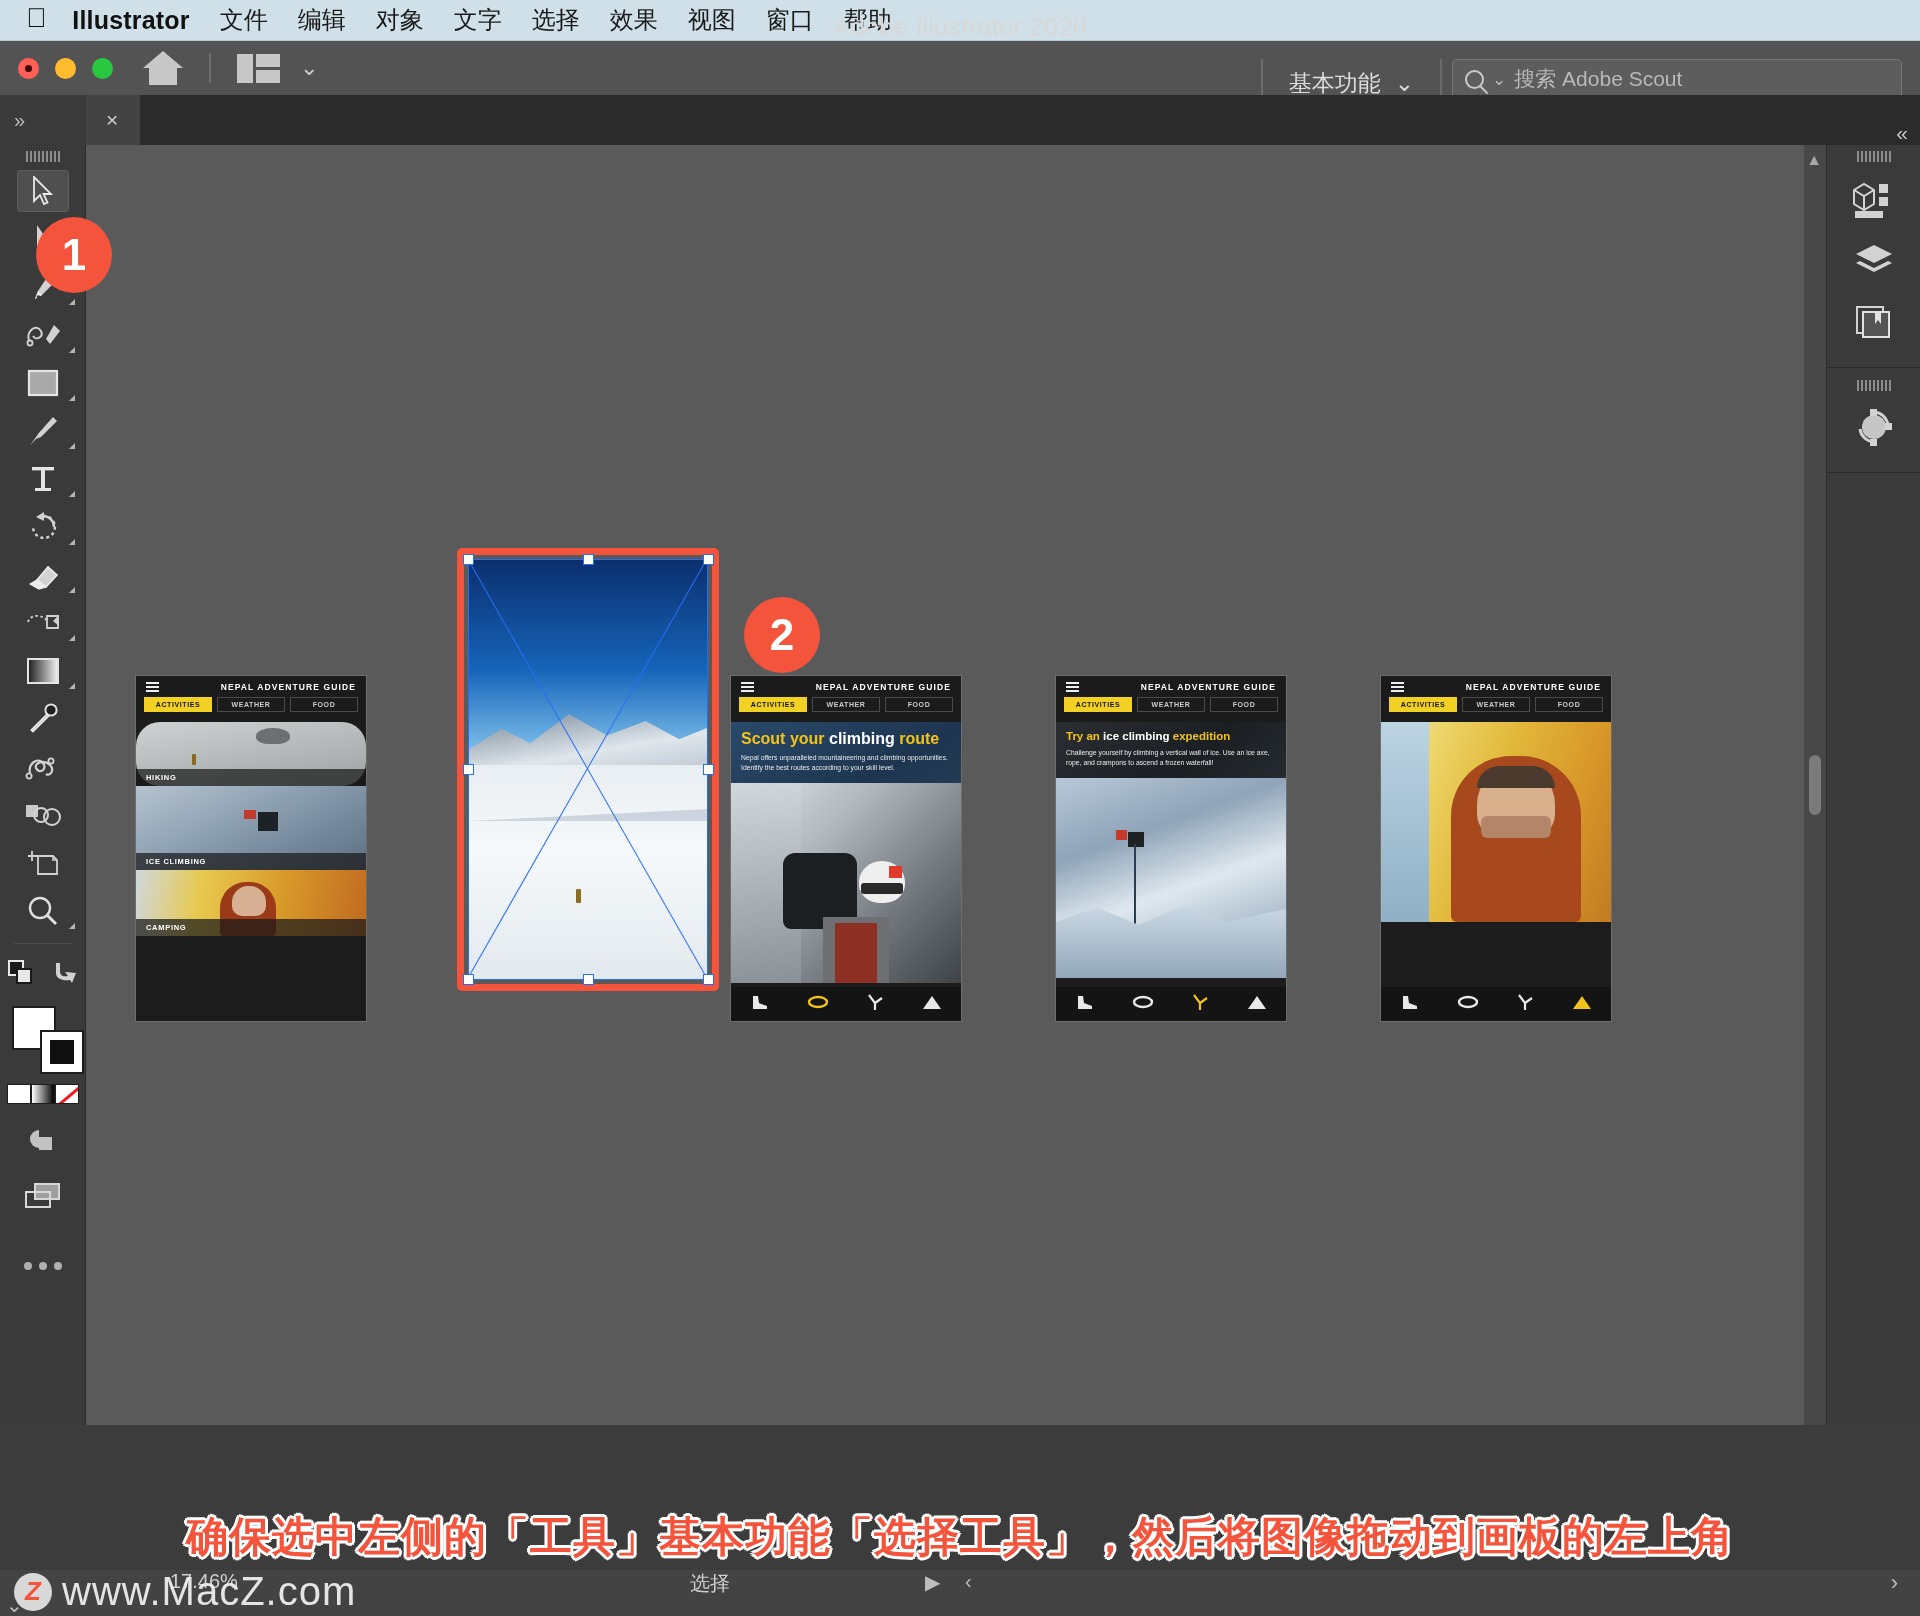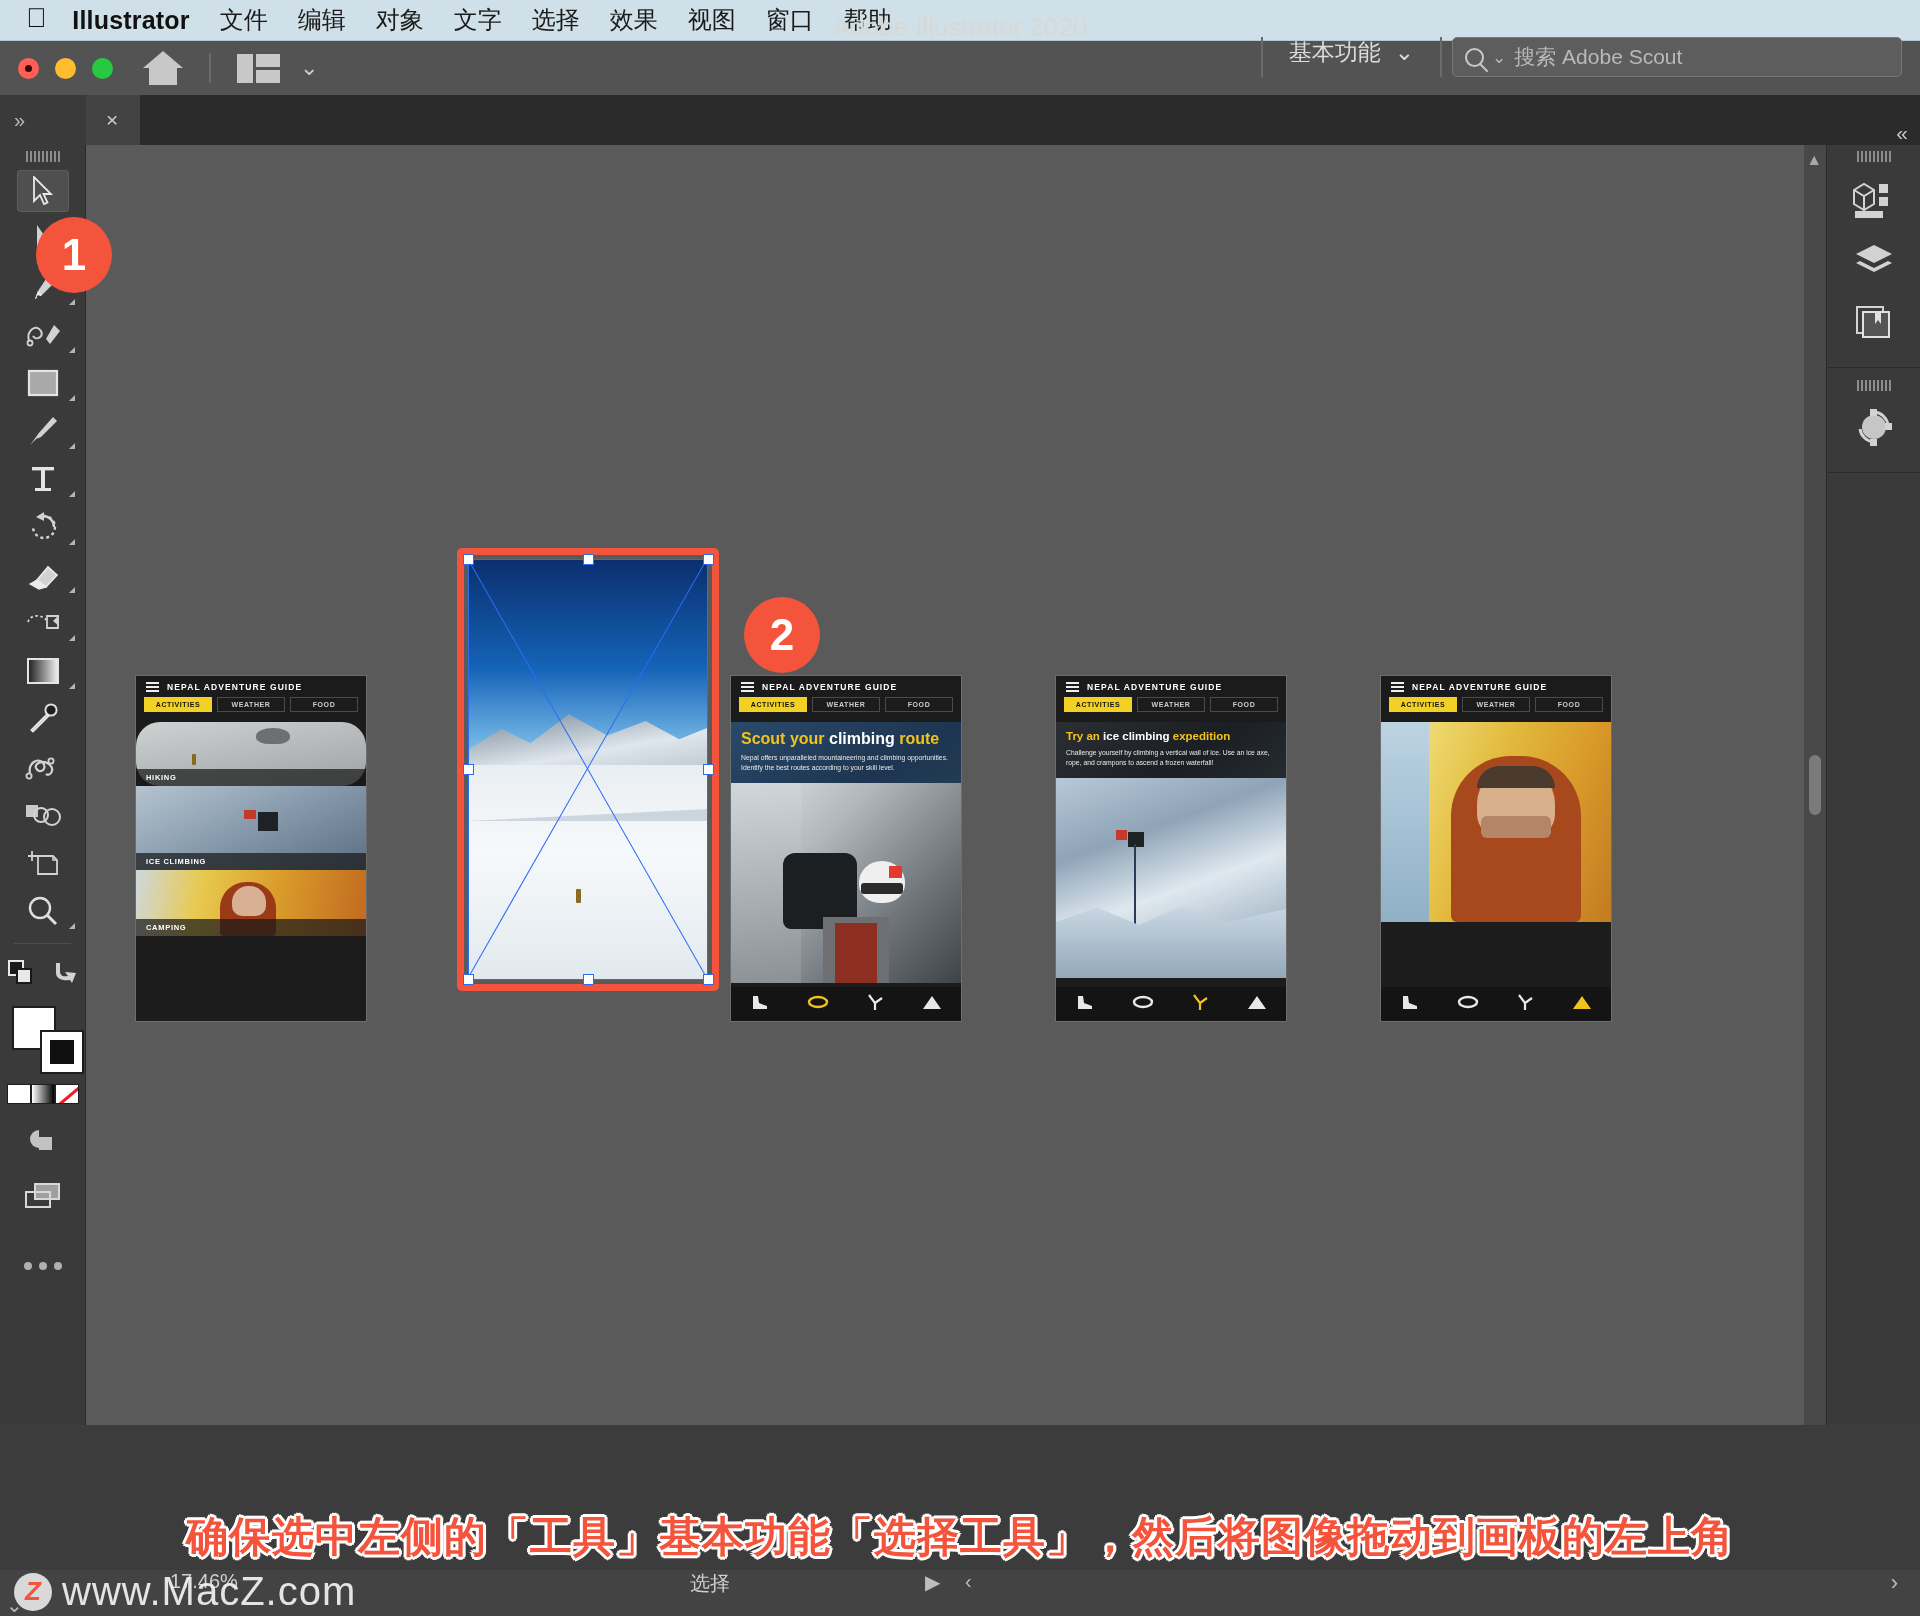--- a/index.html
+++ b/index.html
@@ -48,21 +48,21 @@
   .layout-ico .rcol { display:flex; flex-direction:column; gap:3px; }
   .layout-ico .rcol div { width: 24px; height: 13px; background:#c8c8c8; }
 
   .chev { margin-left: 20px; color:#d0d0d0; font-size: 22px; line-height: 1; }
 
   #apptitle {
     position:absolute; left: 0; top: 0; width: 1920px; height: 54px;
     display:flex; align-items:center; justify-content:center;
     font-size: 26px; color:#d8d8d8; pointer-events: none;
   }
-  .tb-right { margin-left:auto; display:flex; align-items:flex-start; height:62px; }
+  .tb-right { margin-left:auto; display:flex; align-items:flex-end; height:62px; }
   .tb-sep { width:2px; height:40px; background:#6b6b6b; }
   .workspace { display:flex; align-items:center; gap:14px; padding: 0 26px; font-size:23px; color:#dcdcdc; }
   .search-box {
     width: 450px; height: 40px; margin: 0 18px 0 10px;
     background:#5d5d5d; border:1px solid #777; border-radius:5px;
     display:flex; align-items:center; gap:8px; padding: 0 12px; color:#b9b9b9; font-size:21px;
   }
   .mag { width:19px; height:19px; border:2.4px solid #c9c9c9; border-radius:50%; position:relative; flex:none; }
   .mag::after { content:""; position:absolute; right:-7px; bottom:-5px; width:10px; height:2.4px; background:#c9c9c9; transform:rotate(45deg); }
 
@@ -115,21 +115,21 @@
   #canvas-scroll-v { position:absolute; right:0; top:0; width:22px; height:1280px; background:#484848; }
   #canvas-scroll-v .thumb { position:absolute; left:5px; top:610px; width:12px; height:60px; background:#7b7b7b; border-radius:6px; }
   .arrow-up { position:absolute; right:4px; top:6px; color:#a8a8a8; font-size:16px; }
 
   .artboard { position:absolute; background:#1c1c1c; box-shadow: 0 0 0 1px #6e6e6e; overflow:hidden; }
 
   .ab-header { background:#1b1b1b; padding:6px 0 8px 0; }
   .ab-title-row { display:flex; align-items:center; gap:8px; padding:0 10px; }
   .burger { display:flex; flex-direction:column; gap:2px; }
   .burger i { display:block; width:13px; height:2px; background:#efefef; }
-  .ab-title { flex:1; text-align:left; color:#fff; font-weight:bold; letter-spacing:1.1px; }
+  .ab-title { flex:1; text-align:right; color:#fff; font-weight:bold; letter-spacing:1.1px; }
   .ab-tabs { display:flex; gap:5px; padding:5px 8px 2px 8px; }
   .ab-tabs .t { flex:1; text-align:center; padding:3px 0; border:1px solid #4a4a4a; color:#ccc; font-weight:bold; letter-spacing:.6px; }
   .ab-tabs .t.on { background:#f2d024; color:#111; border-color:#f2d024; }
 
   .photo { position:relative; background-size: cover; background-position:center; }
   .cap { position:absolute; left:0; right:0; bottom:0; background:rgba(25,25,25,.72); color:#fff; font-weight:bold; letter-spacing:.7px; padding:4px 0 4px 10px; }
 
   .hero-text { padding:8px 10px 10px 10px; }
   .hero-h { font-weight:bold; line-height:1.15; }
   .hero-h .y { color:#f2c31c; }

